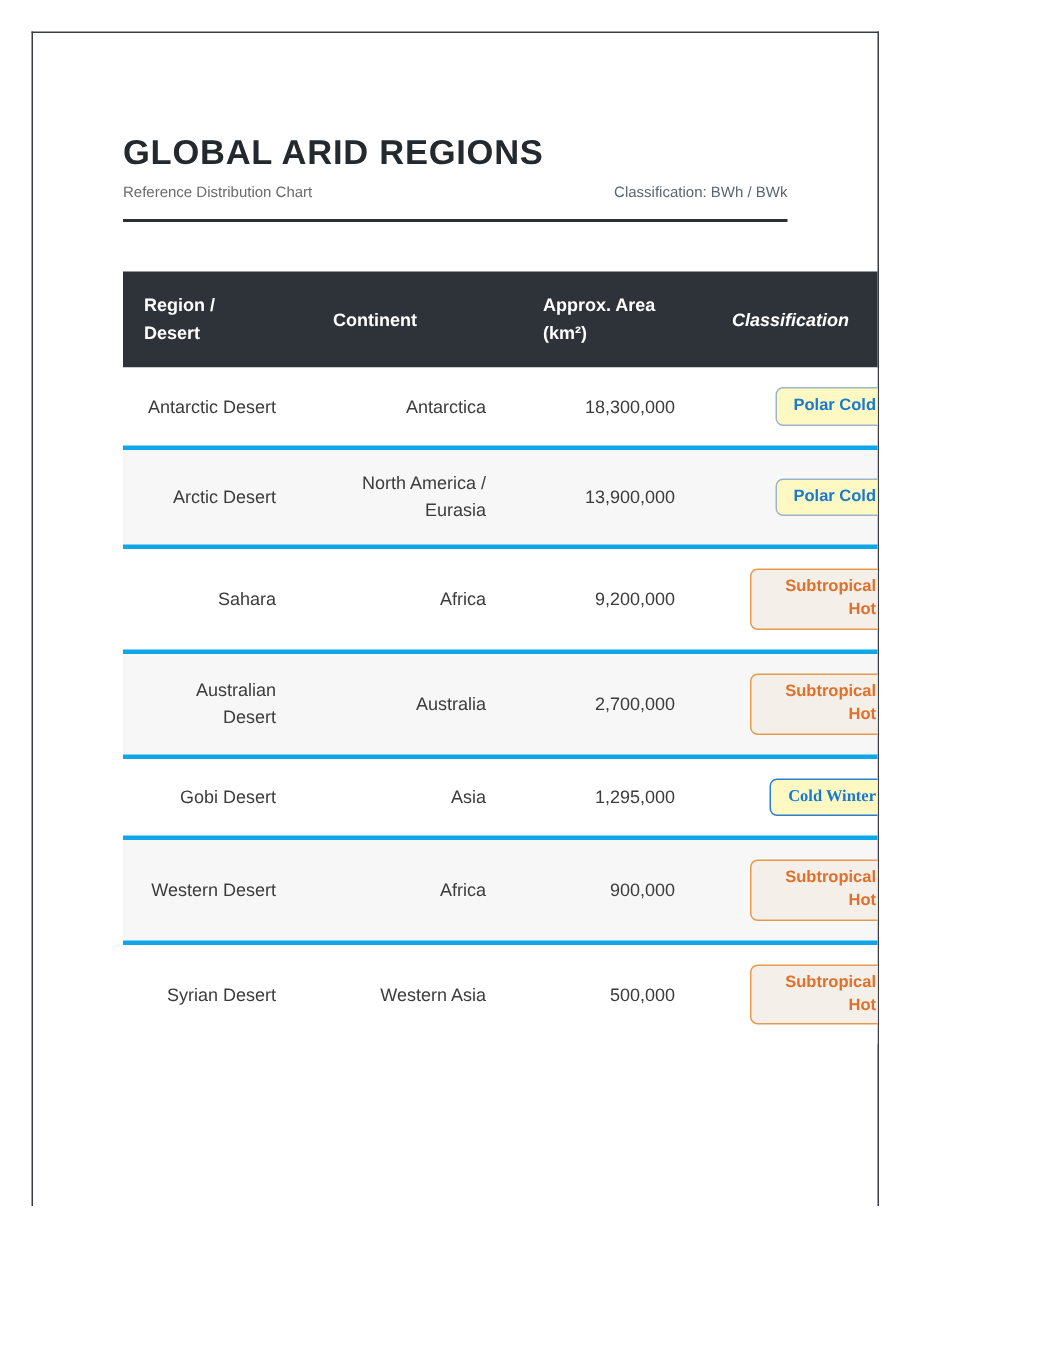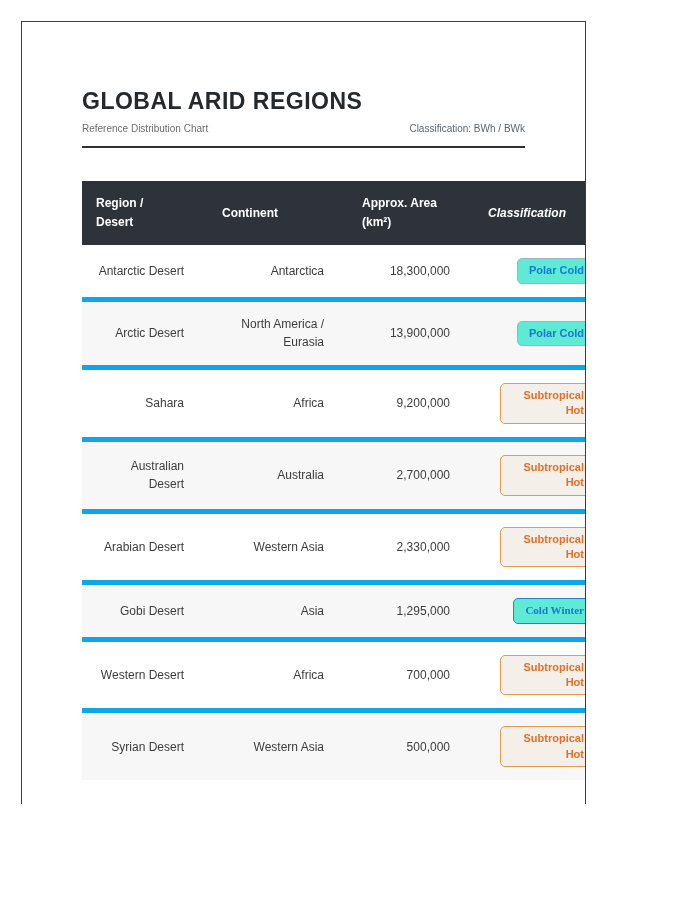--- a/index.html
+++ b/index.html
@@ -65,30 +65,30 @@
     font-size: 12px;
     color: #3c3c3c;
     vertical-align: middle;
     padding: 13px 24px 13px 14px;
     line-height: 1.55;
     text-align: right;
   }
   tbody td:last-child { padding-right: 4px; }
   tbody tr { background: #ffffff; }
   tbody tr:nth-child(even) { background: #f7f7f7; }
-  tbody tr + tr { border-top: 5px solid #0ea5e9; }
+  tbody tr + tr { border-top: 3px solid #0ea5e9; }
 
   .badge {
     display: inline-block;
     font-size: 11px;
     font-weight: 700;
     line-height: 1.4;
     border-radius: 5px;
     padding: 4px 11px;
-    background: #5eead4;
+    background: #fef9c3;
   }
   .badge[data-type="polar-cold"] {
     color: #1879d0;
     border: 1px solid #9db3c6;
     white-space: nowrap;
   }
   .badge[data-type="cold-winter"] {
     color: #1879d0;
     border: 1px solid #2e7ecf;
     white-space: nowrap;
@@ -148,35 +148,29 @@
           <td>9,200,000</td>
           <td><span class="badge" data-type="subtropical-hot">Subtropical Hot</span></td>
         </tr>
         <tr>
           <td>Australian Desert</td>
           <td>Australia</td>
           <td>2,700,000</td>
           <td><span class="badge" data-type="subtropical-hot">Subtropical Hot</span></td>
         </tr>
         <tr>
-          <td>Arabian Desert</td>
-          <td>Western Asia</td>
-          <td>2,330,000</td>
-          <td><span class="badge" data-type="subtropical-hot">Subtropical Hot</span></td>
-        </tr>
-        <tr>
           <td>Gobi Desert</td>
           <td>Asia</td>
           <td>1,295,000</td>
           <td><span class="badge" data-type="cold-winter">Cold Winter</span></td>
         </tr>
         <tr>
           <td>Western Desert</td>
           <td>Africa</td>
-          <td>700,000</td>
+          <td>900,000</td>
           <td><span class="badge" data-type="subtropical-hot">Subtropical Hot</span></td>
         </tr>
         <tr>
           <td>Syrian Desert</td>
           <td>Western Asia</td>
           <td>500,000</td>
           <td><span class="badge" data-type="subtropical-hot">Subtropical Hot</span></td>
         </tr>
       </tbody>
     </table>

